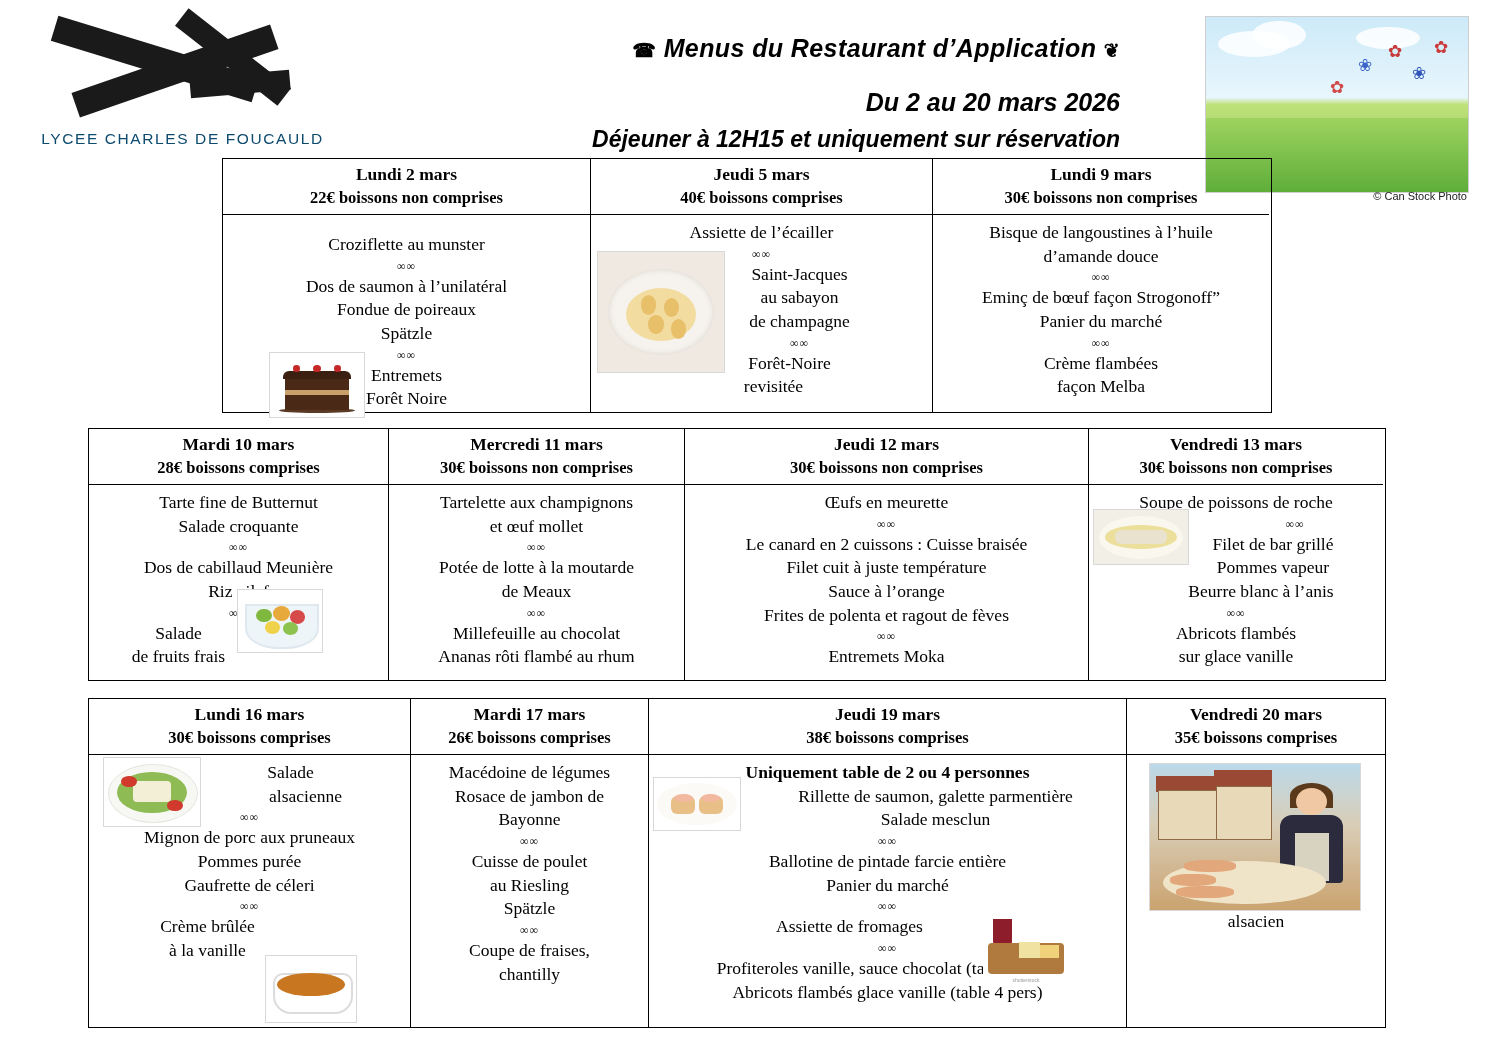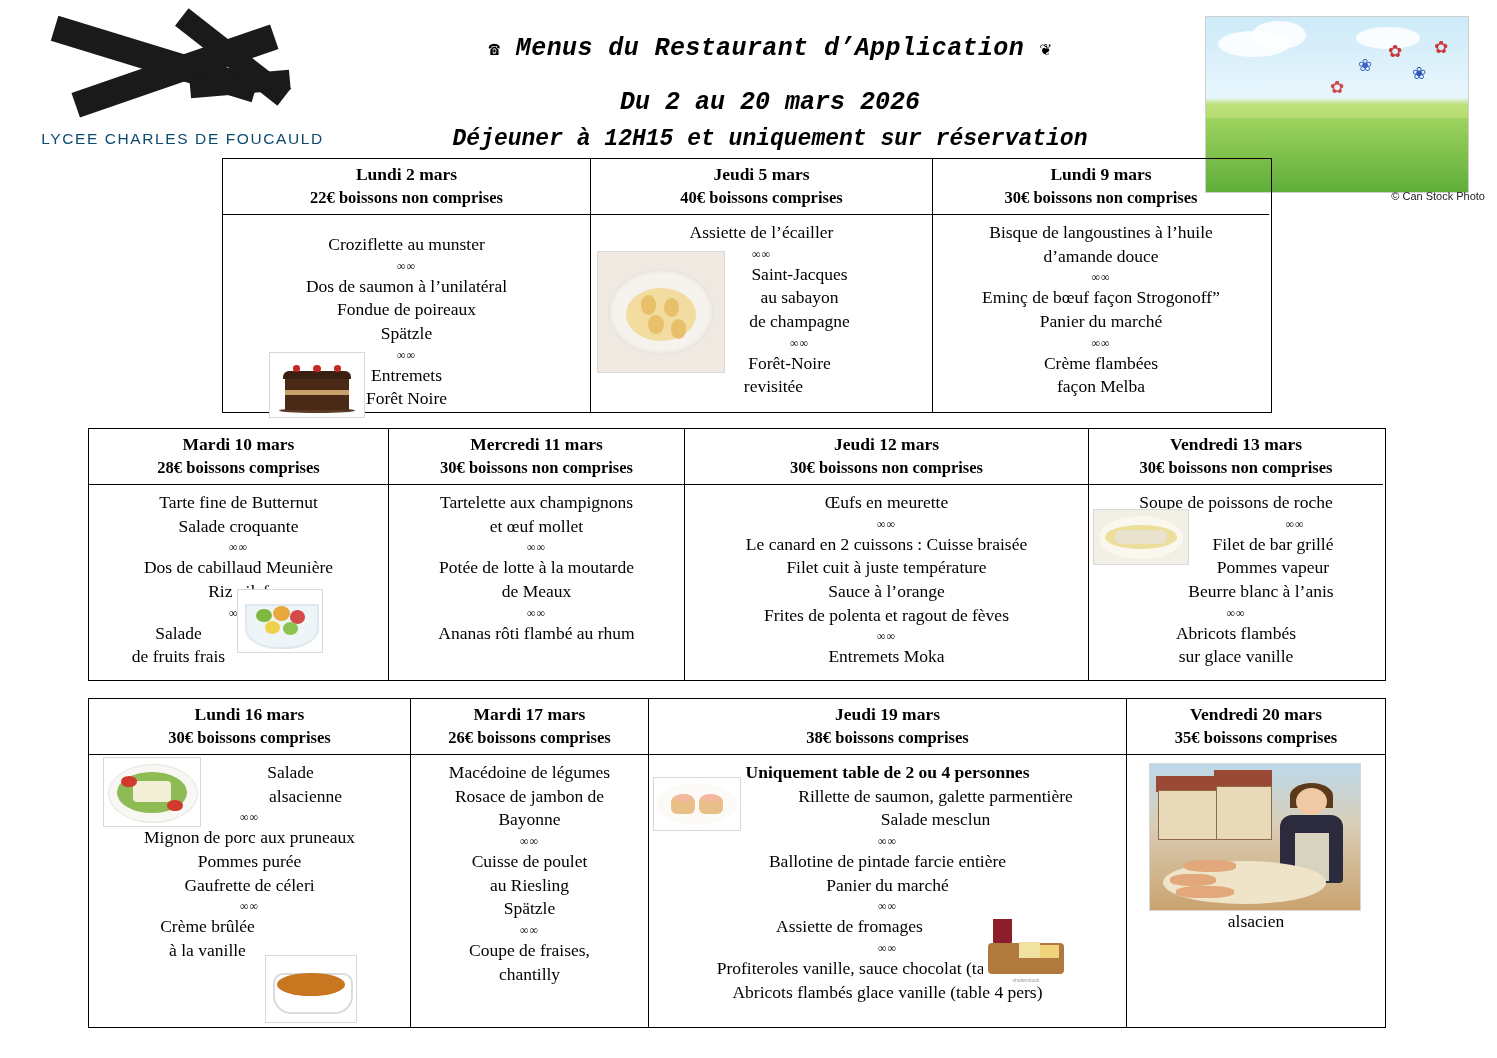--- a/index.html
+++ b/index.html
@@ -66,22 +66,22 @@
     font-size: 15.5px;
     letter-spacing: 1.6px;
     color: #0c4a6e;
   }
 
   .title-block {
     position: absolute;
     left: 420px;
     top: 34px;
     width: 700px;
-    text-align: center;
-    font-family: Liberation Mono, monospace;
+    text-align: right;
+    font-family: Liberation Sans, sans-serif;
     font-style: italic;
     font-weight: bold;
   }
   .title-line1 { font-size: 25px; letter-spacing: 0.4px; }
   .title-line2 { font-size: 25px; margin-top: 25px; }
   .title-line3 { font-size: 23px; margin-top: 9px; }
   .orn { font-style: normal; font-size: 19px; }
 
   .banner {
     position: absolute;
@@ -112,21 +112,21 @@
     height: 74px;
     background: linear-gradient(to bottom, #9ed35f, #5fae3a);
   }
   .bfly {
     position: absolute;
     font-size: 17px;
     line-height: 1;
   }
   .banner-credit {
     position: absolute;
-    right: 12px;
+    right: 30px;
     top: 190px;
     font-family: "Liberation Sans", sans-serif;
     font-size: 11px;
     color: #222;
   }
 
   
   .week {
     position: absolute;
     border: 1.6px solid #000;
@@ -400,20 +400,21 @@
       <div>Mercredi 11 mars</div>
       <div class="price">30€ boissons non comprises</div>
     </div>
     <div class="daybody">
       <div class="line">Tartelette aux champignons</div>
       <div class="line">et œuf mollet</div>
       <div class="sep">∞∞</div>
       <div class="line">Potée de lotte à la moutarde</div>
       <div class="line">de Meaux</div>
       <div class="sep">∞∞</div>
+      <div class="line">Millefeuille au chocolat</div>
       <div class="line">Ananas rôti flambé au rhum</div>
     </div>
   </div>
 
   <div class="daycol" style="width:404px;">
     <div class="dayhead">
       <div>Jeudi 12 mars</div>
       <div class="price">30€ boissons non comprises</div>
     </div>
     <div class="daybody">

